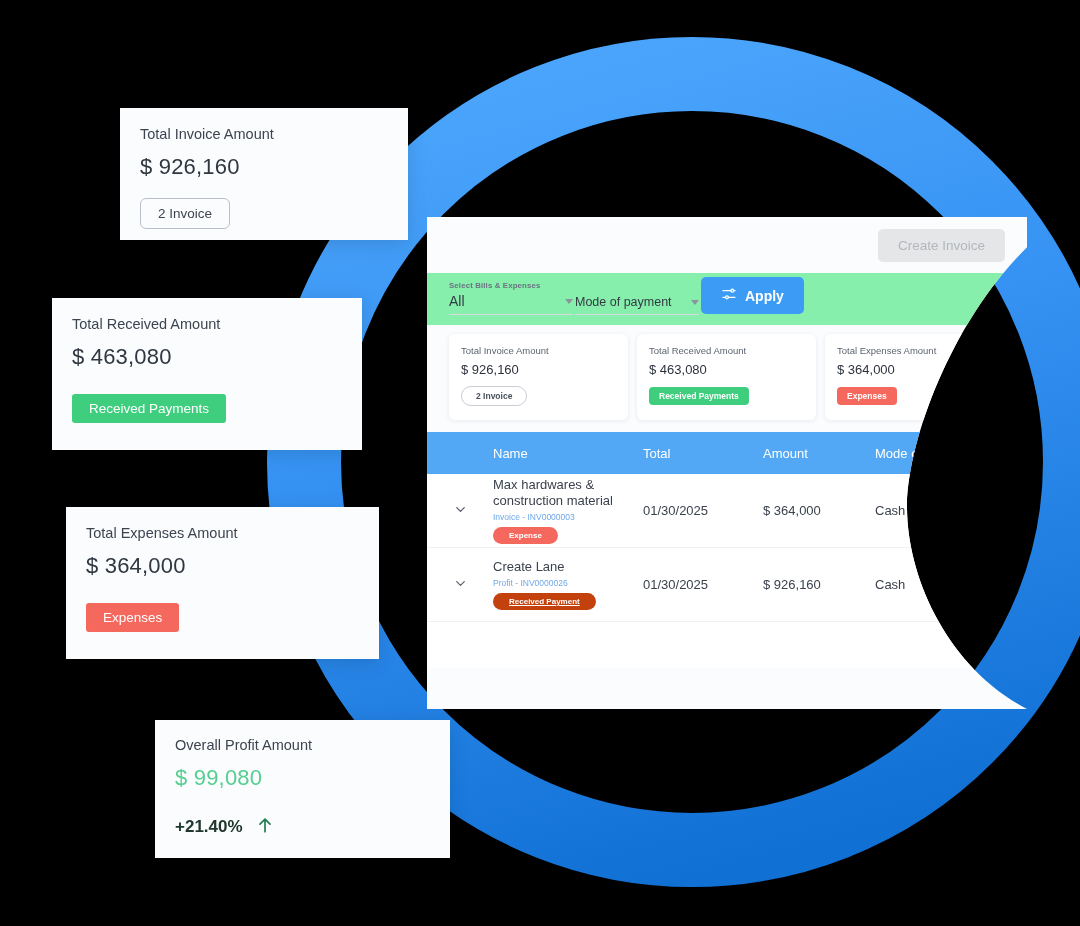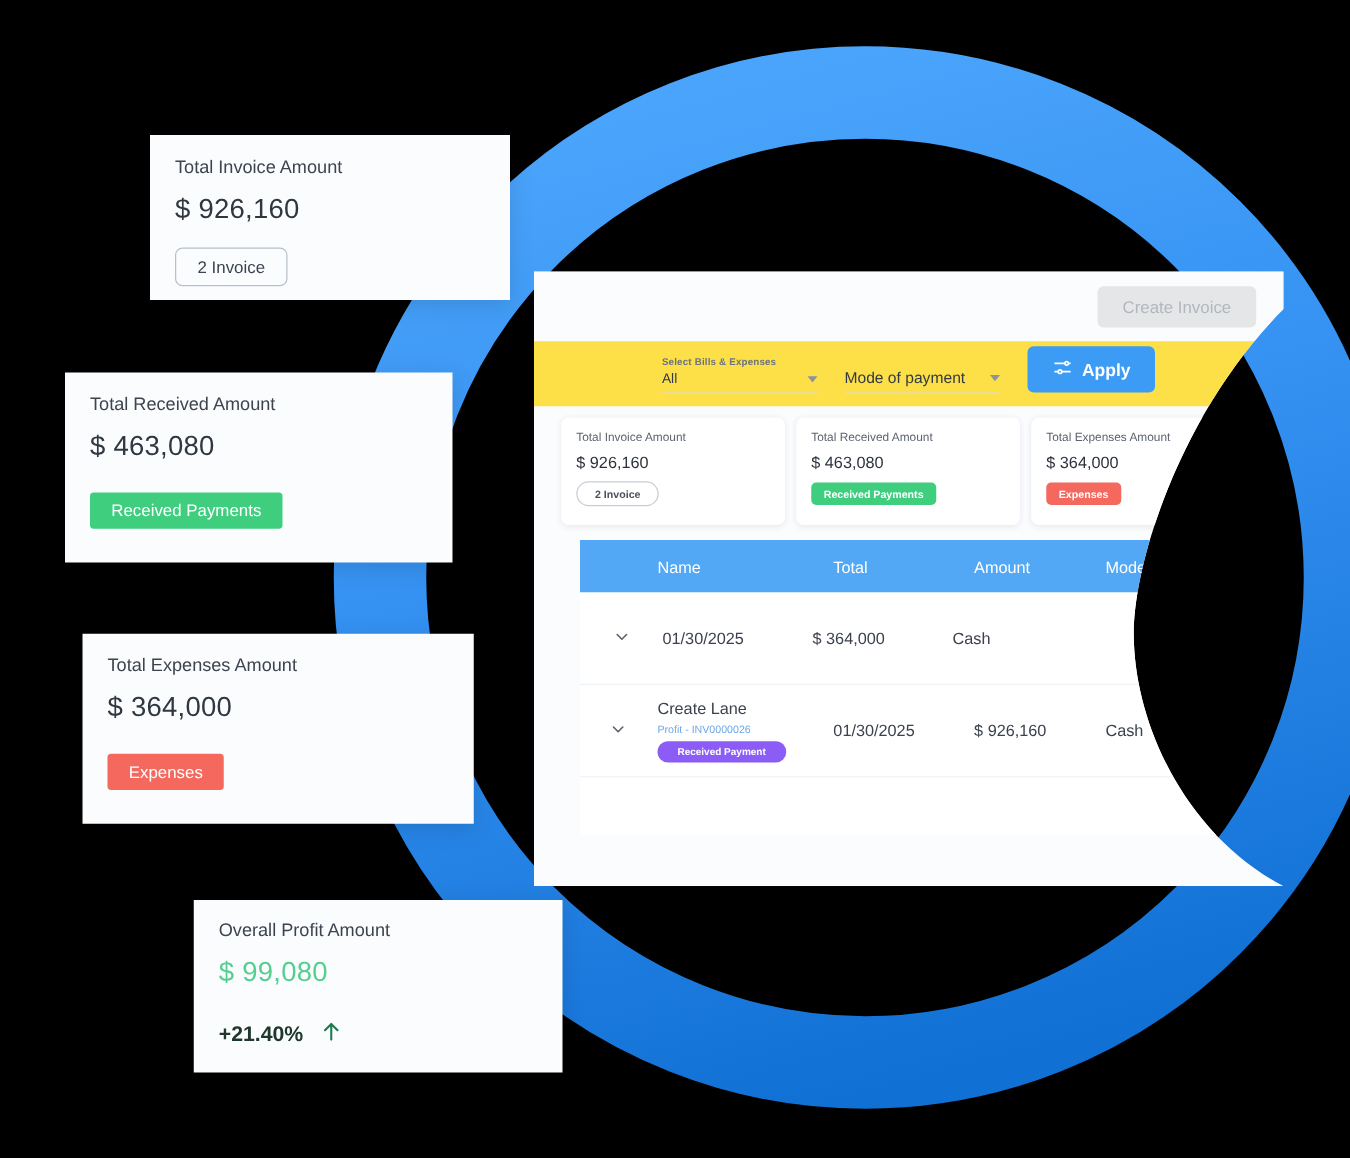--- a/index.html
+++ b/index.html
@@ -46,33 +46,33 @@
     justify-content: flex-end; padding: 0 22px; background: #fbfcfe;
   }
   .create-btn {
     background: #e4e6e8; color: #b3b7bd; border: none;
     border-radius: 5px; padding: 9px 20px;
     font-size: 13.5px; white-space: nowrap;
   }
 
   
   .filter-row {
-    display: flex; align-items: flex-end; gap: 22px;
-    padding: 4px 22px 10px 22px; background: #fde047; justify-content: center;
+    display: flex; align-items: flex-end; gap: 2px;
+    padding: 4px 22px 10px 22px; background: #86efac;
   }
   .field { position: relative; }
   .field-label {
     font-size: 7.8px; color: #6b7280; font-weight: 700;
     letter-spacing: .15px; margin-bottom: 3px; white-space: nowrap;
   }
   .field-control {
     display: flex; align-items: center; justify-content: space-between;
     border-bottom: 1px solid #d6dbe2; padding-bottom: 5px;
   }
-  .field-control .val { font-size: 11px; color: #333a44; white-space: nowrap; }
+  .field-control .val { font-size: 14px; color: #333a44; white-space: nowrap; }
   .field-control .ph  { font-size: 12.5px; color: #333a44; white-space: nowrap; }
   .w-sel1 { width: 124px; }
   .w-sel2 { width: 124px; }
   .w-date { width: 124px; }
   .caret {
     width: 0; height: 0; margin-left: 8px;
     border-left: 4.5px solid transparent;
     border-right: 4.5px solid transparent;
     border-top: 5.5px solid #8b939e;
   }
@@ -97,21 +97,21 @@
   .pill {
     display: inline-block; font-size: 8.5px; font-weight: 600;
     padding: 4px 10px; border-radius: 4px; white-space: nowrap;
   }
   .pill.outline { border: 1px solid #c8cdd5; color: #4a515c; background: #fff; border-radius: 11px; padding: 4px 14px; }
   .pill.green   { background: #3ece7d; color: #fff; }
   .pill.red     { background: #f4685e; color: #fff; }
   .stat-delta { font-size: 11.5px; font-weight: 700; color: #2d3a33; white-space: nowrap; }
 
   
-  .tbl { margin: 0 0 0 0; padding-left: 37px; }
+  .tbl { margin: 0 0 0 0; }
   .tbl-head {
     display: flex; align-items: center;
     background: #52a8f5; color: #fff; height: 42px;
     font-size: 13px; font-weight: 500;
   }
   .tbl-row {
     display: flex; align-items: center;
     background: #fff; min-height: 74px;
     border-bottom: 1px solid #eef1f5;
     font-size: 13px; color: #3b424d;
@@ -121,21 +121,21 @@
   .c-date { width: 120px; }
   .c-amt  { width: 112px; }
   .c-mode { width: 152px; }
   .row-name { font-size: 13px; color: #3b424d; line-height: 1.25; }
   .row-inv  { font-size: 8.5px; color: #6fa8e8; margin-top: 3px; }
   .row-badge {
     display: inline-block; margin-top: 5px; font-size: 8px; font-weight: 600;
     color: #fff; border-radius: 11px; padding: 4px 16px; white-space: nowrap;
   }
   .row-badge.red   { background: #f4685e; }
-  .row-badge.green { background: #8b5cf6; }
+  .row-badge.green { background: #c2410c; text-decoration: underline; }
   .tbl-foot { height: 46px; background: #fff; }
 
   
   .callout {
     position: absolute; z-index: 3;
     background: #fbfcfe;
     box-shadow: 0 4px 18px rgba(0,0,0,.13);
   }
   .co-title { font-size: 14.5px; color: #3c4450; }
   .co-value { font-size: 22px; color: #2f3740; letter-spacing: .2px; }
@@ -250,20 +250,25 @@
       </div>
 
       <div class="tbl-row">
         <div class="c-chev">
           <span>
             <svg width="15" height="15" viewBox="0 0 24 24" fill="none" stroke="#5b626d" stroke-width="2.1" stroke-linecap="round" stroke-linejoin="round">
               <path d="M6 9l6 6 6-6"></path>
             </svg>
           </span>
         </div>
+        <div class="c-name">
+          <div class="row-name">Max hardwares &amp; construction material</div>
+          <div class="row-inv">Invoice - INV0000003</div>
+          <span class="row-badge red">Expense</span>
+        </div>
         <div class="c-date">01/30/2025</div>
         <div class="c-amt">$ 364,000</div>
         <div class="c-mode">Cash</div>
       </div>
 
       <div class="tbl-row">
         <div class="c-chev">
           <span>
             <svg width="15" height="15" viewBox="0 0 24 24" fill="none" stroke="#5b626d" stroke-width="2.1" stroke-linecap="round" stroke-linejoin="round">
               <path d="M6 9l6 6 6-6"></path>

